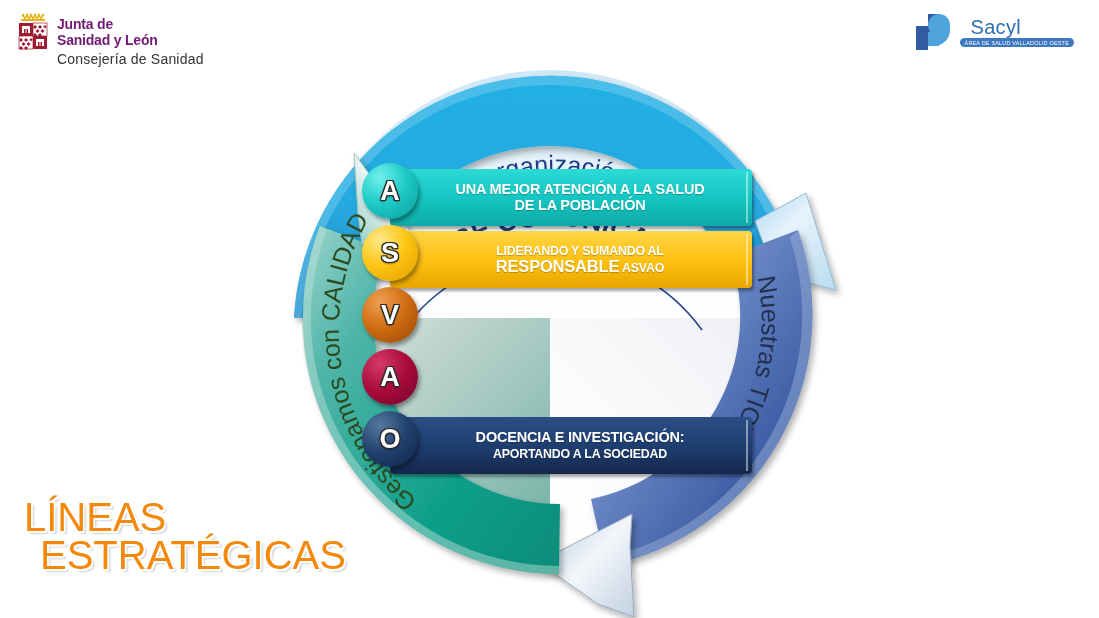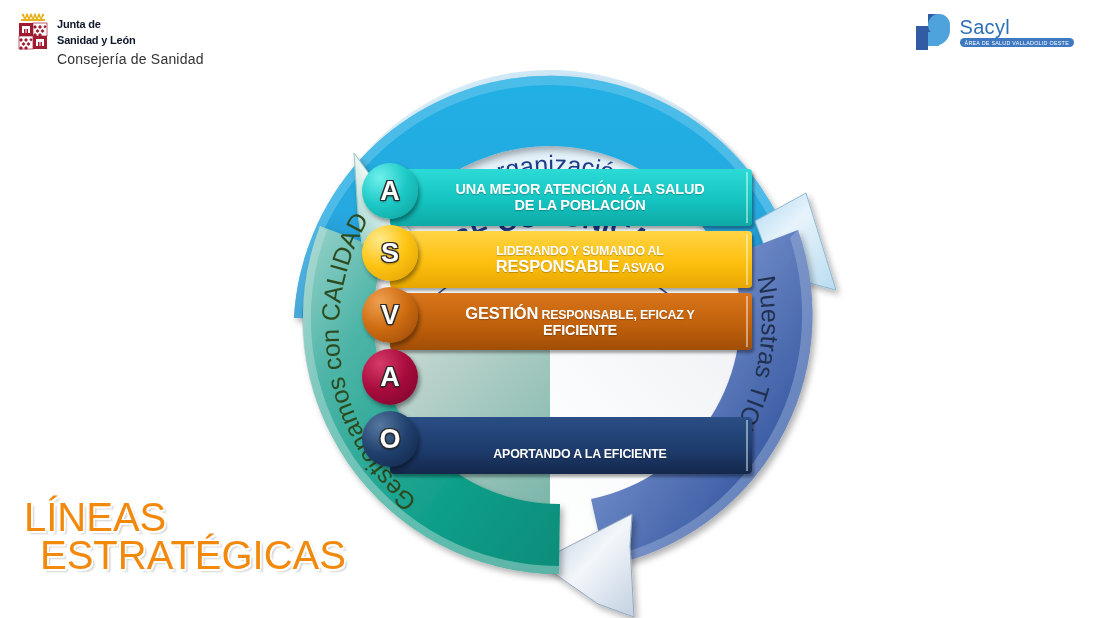--- a/index.html
+++ b/index.html
@@ -9,27 +9,27 @@
     font-family:"Liberation Sans", sans-serif;
     overflow:hidden;
     position:relative;
   }
   .stage{position:absolute;left:0;top:0;width:1099px;height:618px;}
 
   
   .jcyl{position:absolute;left:16px;top:12px;display:flex;align-items:flex-start;}
   .jcyl-shield{width:34px;height:44px;position:relative;margin-right:7px;}
   .jcyl-text{padding-top:4px;}
-  .jcyl-l1,.jcyl-l2{font-size:11px;font-weight:bold;color:#0f172a;line-height:16px;letter-spacing:-0.2px;}
+  .jcyl-l1,.jcyl-l2{font-size:14px;font-weight:bold;color:#701a75;line-height:16px;letter-spacing:-0.2px;}
   .jcyl-l3{font-size:14px;color:#333;margin-top:3px;letter-spacing:.2px;}
 
   
   .sacyl{position:absolute;right:25px;top:12px;display:flex;align-items:center;}
   .sacyl-mark{width:42px;height:40px;position:relative;margin-right:4px;}
-  .sacyl-name{font-size:20px;color:#2e6fb8;letter-spacing:.3px;line-height:20px;}
+  .sacyl-name{font-size:20px;color:#2e6fb8;letter-spacing:.3px;line-height:20px;margin-left:11px;}
   .sacyl-sub{
     margin-top:1px;background:#3d78c0;color:#fff;font-size:5.4px;
     letter-spacing:.25px;padding:1.5px 5px;border-radius:7px;white-space:nowrap;
     text-align:center;
   }
 
   
   .wheel{position:absolute;left:250px;top:18px;width:600px;height:600px;}
   .wheel svg{display:block;}
 
@@ -287,42 +287,36 @@
           <span class="sm">LIDERANDO Y SUMANDO AL</span><br>
           <span class="lg">RESPONSABLE</span><span class="sm"> ASVAO</span>
         </div>
       </div>
       <div class="bar-circle" style="background:radial-gradient(circle at 32% 26%,#FFE98A 0%,#FDC412 48%,#DE9C00 100%);">
         <span>S</span>
       </div>
     </div>
 
     <div class="bar-row">
-      <div class="bar-body" style="background:linear-gradient(180deg,#D9751A 0%,#C1610C 55%,#A04E06 100%);">
-        <div class="bar-text">
-          <span class="lg">GESTIÓN</span><span class="sm"> RESPONSABLE, EFICAZ Y</span><br>
-          <span>EFICIENTE</span>
-        </div>
-      </div>
       <div class="bar-circle" style="background:radial-gradient(circle at 32% 26%,#F0A052 0%,#CE6C10 48%,#95470A 100%);">
         <span>V</span>
       </div>
     </div>
 
     <div class="bar-row">
       <div class="bar-circle" style="background:radial-gradient(circle at 32% 26%,#D63A67 0%,#A80B3C 48%,#75042A 100%);">
         <span>A</span>
       </div>
     </div>
 
     <div class="bar-row">
       <div class="bar-body" style="background:linear-gradient(180deg,#2A4E85 0%,#1E3D6E 55%,#14284B 100%);">
         <div class="bar-text">
-          <br>
-          <span class="sm">APORTANDO A LA EFICIENTE</span>
+          <span>DOCENCIA E INVESTIGACIÓN:</span><br>
+          <span class="sm">APORTANDO A LA SOCIEDAD</span>
         </div>
       </div>
       <div class="bar-circle" style="background:radial-gradient(circle at 32% 26%,#56789E 0%,#21416F 48%,#0F2346 100%);">
         <span>O</span>
       </div>
     </div>
 
   </div>
 
   <div class="lineas">

